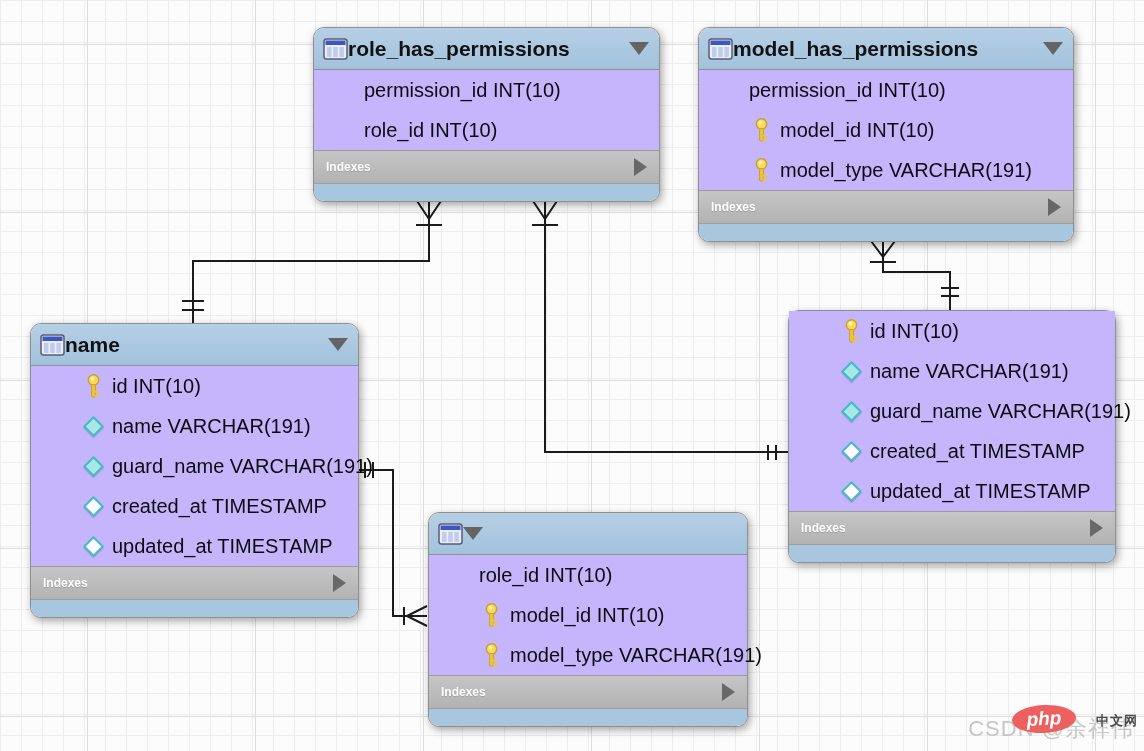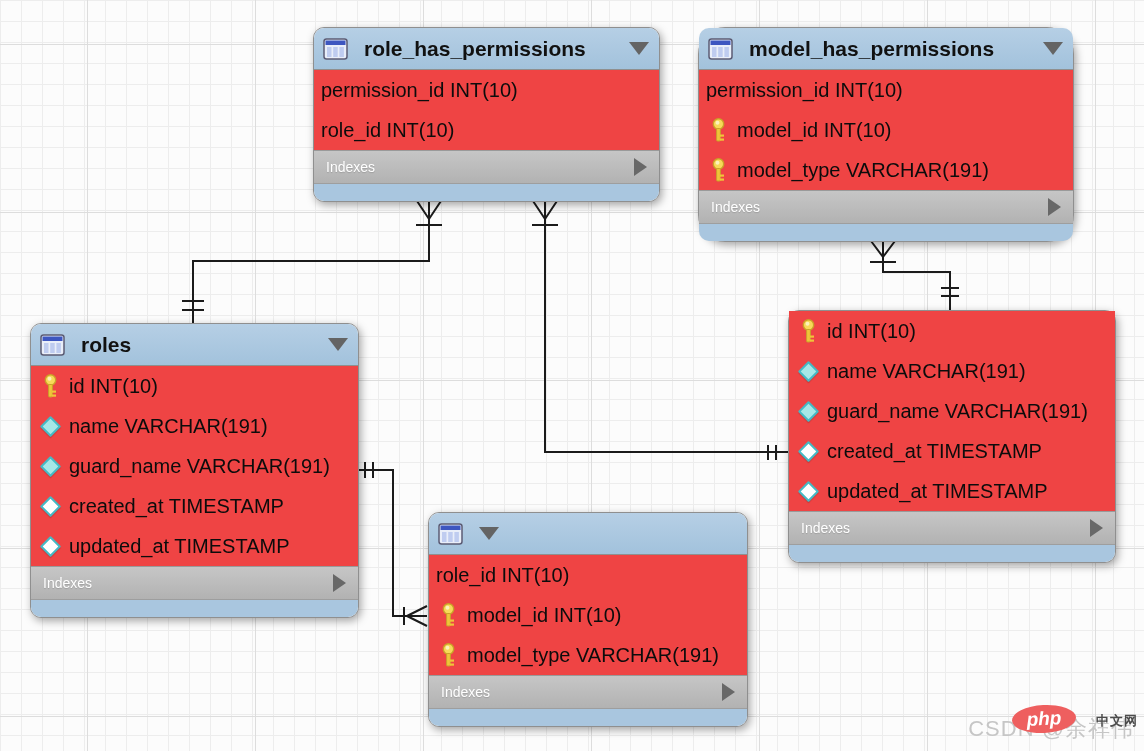--- a/index.html
+++ b/index.html
@@ -15,41 +15,41 @@
     background-size:168px 168px,168px 168px,21px 21px,21px 21px;
     background-position:87px 44px,87px 44px,0 0,0 0;
   }
   #connectors{position:absolute;left:0;top:0;z-index:1;}
   .db-table{
     position:absolute;z-index:2;background:#fff;
     border:1px solid #8f8f8f;border-radius:11px;
     box-shadow:2px 3px 8px rgba(0,0,0,0.35);
   }
   .thead{
-    height:42px;display:flex;align-items:center;gap:16px;
+    height:42px;display:flex;align-items:center;gap:0;
     padding:0 10px 0 9px;border-radius:10px 10px 0 0;
     background:linear-gradient(#b6cfe5,#a2c2dc);
     border-bottom:1px solid #8f8f8f;box-sizing:border-box;
   }
   .ttitle{font-weight:bold;font-size:21px;color:#111;flex:1;white-space:nowrap;}
   .tri-down{width:0;height:0;border-left:10px solid transparent;border-right:10px solid transparent;border-top:13px solid #646464;}
   .tri-right{width:0;height:0;border-top:9px solid transparent;border-bottom:9px solid transparent;border-left:13px solid #686868;}
-  .rows{background:#ef4444;}
+  .rows{background:#c4b5fd;padding-left:43px;}
   .frow{height:40px;display:flex;align-items:center;padding-left:7px;font-size:20px;color:#0c0c0c;white-space:nowrap;}
   .ficon{width:17px;display:inline-flex;justify-content:center;align-items:center;margin:0 10px 0 4px;flex:0 0 17px;}
   .dia{width:11px;height:11px;transform:rotate(45deg);border:2px solid #45b9c4;border-radius:1px;box-shadow:1px 1px 1px rgba(0,0,0,0.15);}
   .dia.filled{background:#a6e7e7;}
   .dia.hollow{background:#ffffff;}
   .tfoot{
     height:33px;display:flex;align-items:center;justify-content:space-between;
     padding:0 12px;box-sizing:border-box;
     background:linear-gradient(#c6c6c6,#b2b2b2);
     border-top:1px solid #9a9a9a;
   }
-  .tfoot .flabel{color:#fff;font-weight:normal;font-size:14px;text-shadow:0 1px 1px rgba(0,0,0,0.15);}
+  .tfoot .flabel{color:#fff;font-weight:bold;font-size:12px;text-shadow:0 1px 1px rgba(0,0,0,0.15);}
   .tstrip{height:17px;background:#a9c6df;border-top:1px solid #9e9e9e;border-radius:0 0 10px 10px;}
   
   .watermark{position:absolute;z-index:5;right:6px;bottom:5px;width:220px;height:45px;pointer-events:none;}
   .wm-text{position:absolute;right:4px;bottom:2px;font-size:22px;color:#c6c6c6;letter-spacing:1px;white-space:nowrap;}
   .wm-logo{position:absolute;right:62px;bottom:13px;width:64px;height:28px;background:#ee5f5f;border-radius:50%;
            display:flex;align-items:center;justify-content:center;transform:rotate(-3deg);}
   .wm-php{color:#fff;font-weight:bold;font-style:italic;font-size:19px;}
   .wm-cn{position:absolute;right:0px;bottom:16px;font-size:13px;font-weight:bold;color:#4c4c4c;letter-spacing:1px;white-space:nowrap;}
 </style>
 </head>
@@ -110,21 +110,21 @@
         <span>role_id INT(10)</span>
       </div>
   </div>
   <div class="tfoot">
     <span class="flabel">Indexes</span>
     <span class="tri-right"></span>
   </div>
   <div class="tstrip"></div>
 </div>
 
-<div class="db-table" style="left:698px;top:27px;width:374px;border-radius:27px;">
+<div class="db-table" style="left:698px;top:27px;width:374px;">
   <div class="thead">
     <span class="ficon" style="margin:0;width:25px;flex-basis:25px;">
       <svg width="25" height="22" viewBox="0 0 25 22">
           <rect x="1" y="1" width="23" height="20" rx="2.5" fill="#e9eef9" stroke="#5c5c74" stroke-width="1.5"></rect>
           <rect x="2.5" y="2.5" width="20" height="4.5" fill="#3d56c0"></rect>
           <rect x="4" y="9" width="4.5" height="10" fill="#bfccf0"></rect>
           <rect x="10.2" y="9" width="4.5" height="10" fill="#bfccf0"></rect>
           <rect x="16.4" y="9" width="4.5" height="10" fill="#bfccf0"></rect>
         </svg>
     </span>
@@ -171,21 +171,21 @@
   <div class="thead">
     <span class="ficon" style="margin:0;width:25px;flex-basis:25px;">
       <svg width="25" height="22" viewBox="0 0 25 22">
           <rect x="1" y="1" width="23" height="20" rx="2.5" fill="#e9eef9" stroke="#5c5c74" stroke-width="1.5"></rect>
           <rect x="2.5" y="2.5" width="20" height="4.5" fill="#3d56c0"></rect>
           <rect x="4" y="9" width="4.5" height="10" fill="#bfccf0"></rect>
           <rect x="10.2" y="9" width="4.5" height="10" fill="#bfccf0"></rect>
           <rect x="16.4" y="9" width="4.5" height="10" fill="#bfccf0"></rect>
         </svg>
     </span>
-    <span class="ttitle">roles</span>
+    <span class="ttitle">name</span>
     <span class="tri-down"></span>
   </div>
   <div class="rows">
     <div class="frow">
       <span class="ficon">
           <svg width="15" height="25" viewBox="0 0 15 25">
             <circle cx="7.5" cy="6" r="5.2" fill="#f8d959" stroke="#c9a128" stroke-width="1.4"></circle>
             <circle cx="6.5" cy="4.8" r="2" fill="#fdf2bb"></circle>
             <rect x="5.6" y="10.5" width="3.8" height="12.5" rx="1" fill="#f0c43a" stroke="#c9a128" stroke-width="1"></rect>
             <rect x="9" y="16.5" width="4" height="2.2" fill="#f0c43a"></rect>

